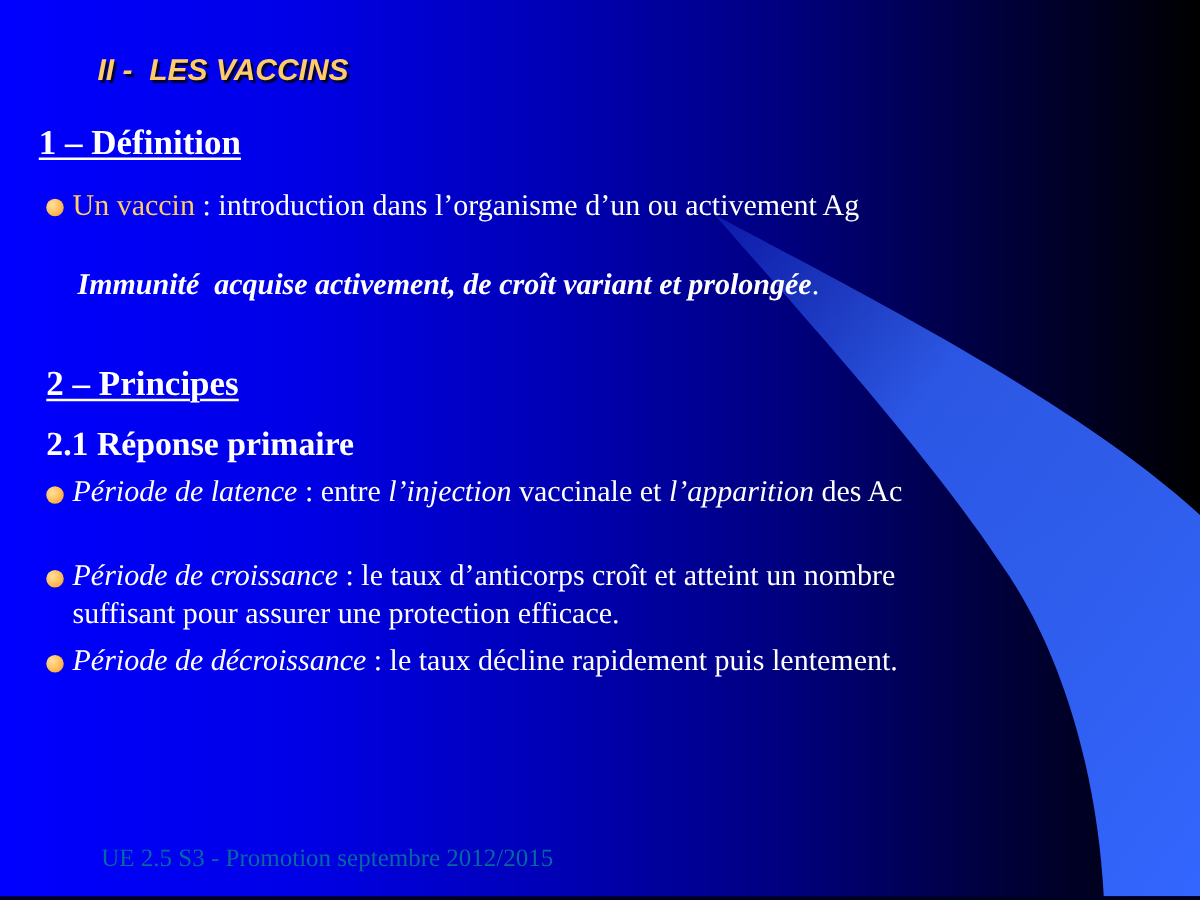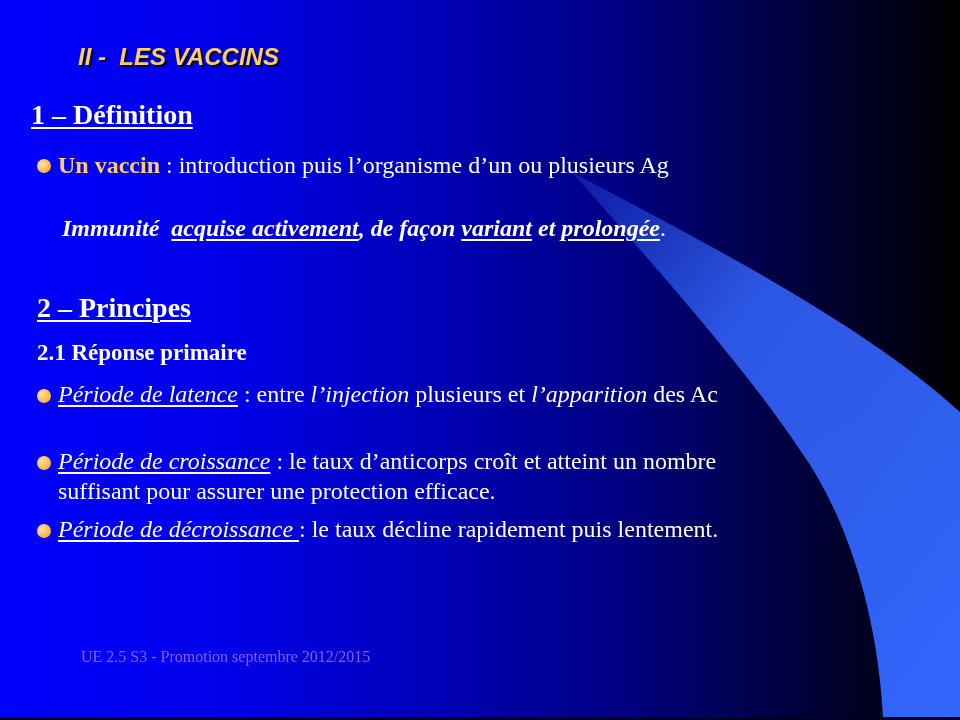--- a/index.html
+++ b/index.html
@@ -18,35 +18,35 @@
       font-weight: bold; font-style: italic; font-size: 24px;
       color: #ffcc66; text-shadow: 2px 2px 1px #000033;
       white-space: pre;
     }
     .h1 {
       position: absolute; font-weight: bold; font-size: 28px;
       text-decoration: underline; text-underline-offset: 3px; text-decoration-thickness: 2px;
     }
     .h1.def { left: 31px; top: 99px; }
     .h1.pri { left: 37px; top: 292px; text-align: center; }
-    .h2 { position: absolute; left: 37px; top: 340px; font-weight: bold; font-size: 23px; }
+    .h2 { position: absolute; left: 37px; top: 340px; font-weight: bold; font-size: 27px; }
 
     .bullet {
       position: absolute; left: 37px; width: 14px; height: 14px; border-radius: 50%;
       background: radial-gradient(circle at 35% 35%, #ffe0a0, #ffb84d 60%, #e09a30);
     }
     .para { position: absolute; left: 58px; font-size: 24px; line-height: 26px; white-space: nowrap; }
-    .accent { color: #ffcc66; font-weight: bold; }
-    .u { text-decoration: underline; text-underline-offset: 3px; }
+    .accent { color: #ffcc66; font-weight: normal; }
+    .u { text-underline-offset: 3px; }
     .it { font-style: italic; margin-top: 32px; }
     .bi { font-style: italic; font-weight: bold; }
     .immu { position: absolute; left: 62px; top: 215px; font-size: 24px; white-space: nowrap; }
 
     .footer {
-      position: absolute; left: 81px; top: 648px; font-size: 16px; color: #8b5cf6;
+      position: absolute; left: 81px; top: 676px; font-size: 20px; color: #0369a1;
       white-space: nowrap;
     }
   </style>
 </head>
 <body>
 
 <svg class="beam" viewBox="0 0 960 720" width="960" height="720">
   <defs>
     <linearGradient id="bg" x1="0" y1="0" x2="1" y2="1">
       <stop offset="0" stop-color="#3366ff" stop-opacity="0.25"></stop>
@@ -58,33 +58,33 @@
   <rect x="0" y="717" width="960" height="3" fill="#000022"></rect>
 </svg>
 
 <div class="slide">
   <div class="title">II -  LES VACCINS</div>
 
   <div class="h1 def">1 – Définition</div>
 
   <div class="bullet" style="top:159px"></div>
   <div class="para" style="top:152px">
-    <span class="accent">Un vaccin</span><span> : introduction puis l’organisme d’un ou plusieurs Ag</span>
+    <span class="accent">Un vaccin</span><span> : introduction dans l’organisme d’un ou activement Ag</span>
   </div>
 
   <div class="immu bi">
-    <span style="white-space:pre">Immunité  </span><span class="u">acquise activement</span><span style="white-space:pre">, de façon </span><span class="u">variant</span><span style="white-space:pre"> et </span><span class="u">prolongée</span><span style="font-weight:normal;font-style:normal">.</span>
+    <span style="white-space:pre">Immunité  </span><span class="u">acquise activement</span><span style="white-space:pre">, de croît </span><span class="u">variant</span><span style="white-space:pre"> et </span><span class="u">prolongée</span><span style="font-weight:normal;font-style:normal">.</span>
   </div>
 
   <div class="h1 pri">2 – Principes</div>
   <div class="h2">2.1 Réponse primaire</div>
 
   <div class="bullet" style="top:389px"></div>
   <div class="para" style="top:381px">
-    <span class="it u">Période de latence</span><span style="white-space:pre"> : entre </span><span class="it">l’injection</span><span style="white-space:pre"> plusieurs et </span><span class="it">l’apparition</span><span style="white-space:pre"> des Ac</span>
+    <span class="it u">Période de latence</span><span style="white-space:pre"> : entre </span><span class="it">l’injection</span><span style="white-space:pre"> vaccinale et </span><span class="it">l’apparition</span><span style="white-space:pre"> des Ac</span>
   </div>
 
   <div class="bullet" style="top:456px"></div>
   <div class="para" style="top:448px">
     <span class="it u">Période de croissance</span><span style="white-space:pre"> : le taux d’anticorps croît et atteint un nombre</span>
   </div>
   <div class="para" style="top:478px">suffisant pour assurer une protection efficace.</div>
 
   <div class="bullet" style="top:524px"></div>
   <div class="para" style="top:516px">

